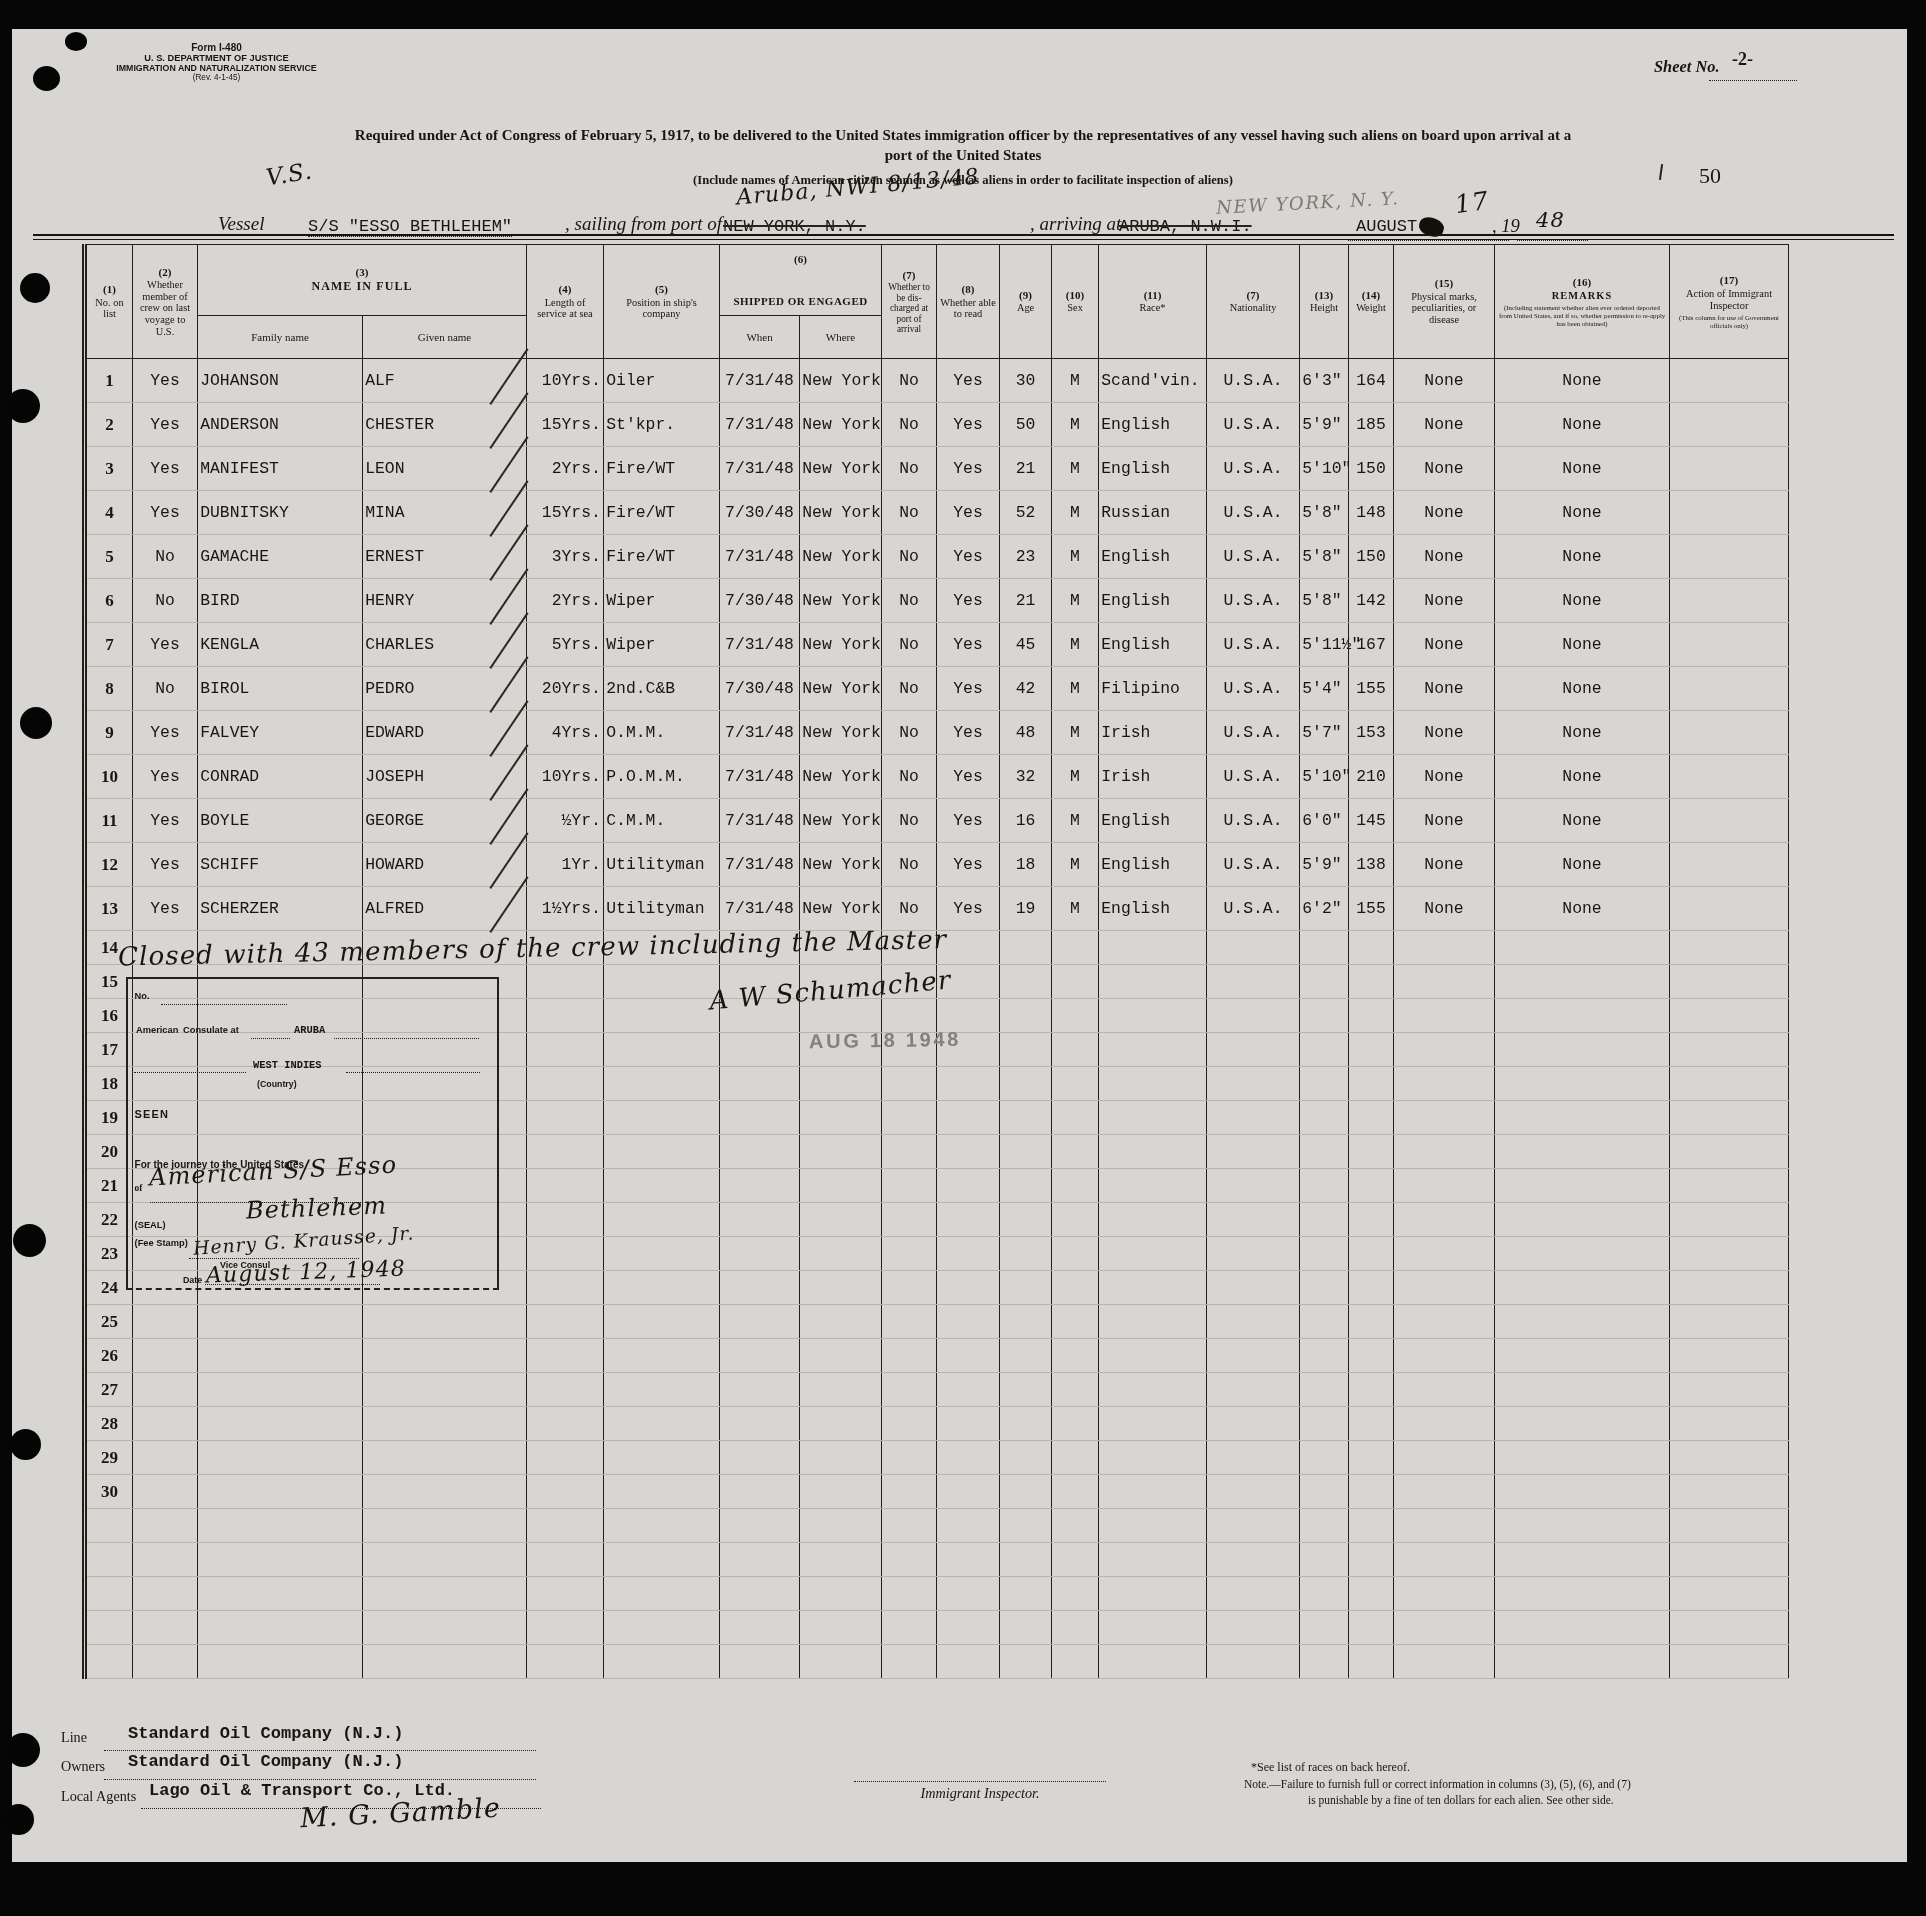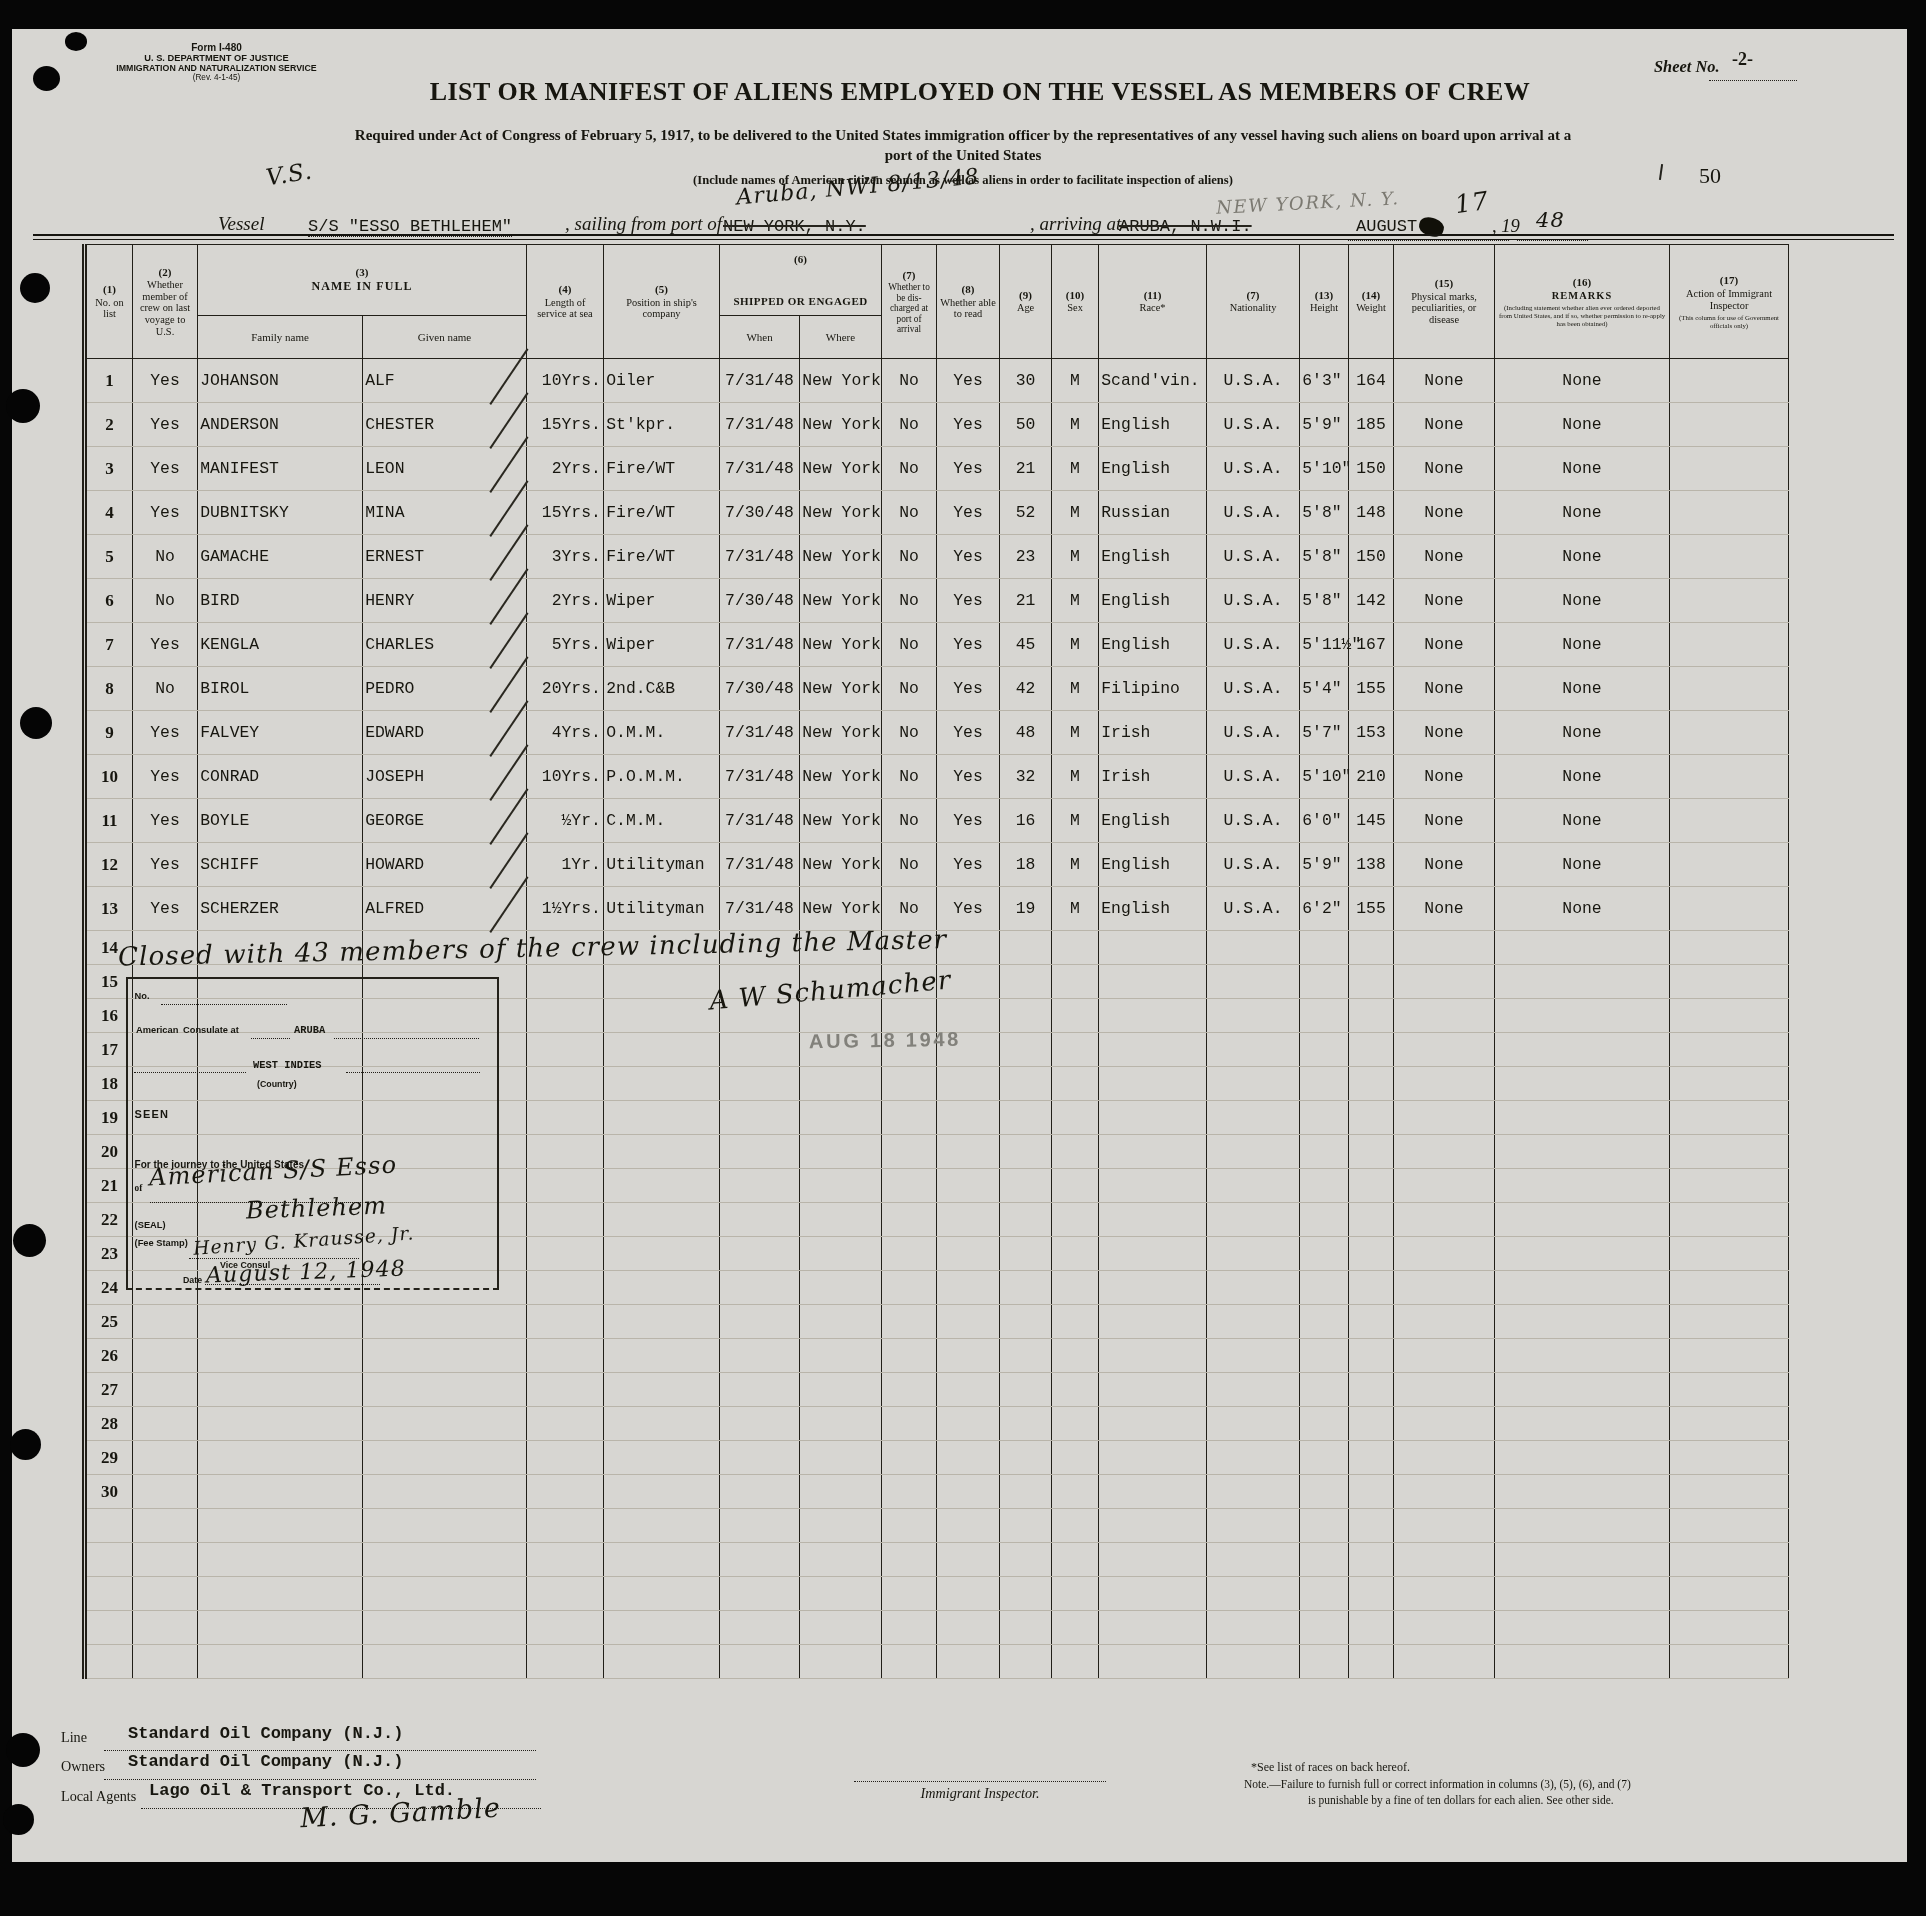--- a/index.html
+++ b/index.html
@@ -67,21 +67,20 @@
     <div style="font-size:10px;">Form I-480</div>
     <div style="font-size:9.3px;">U. S. DEPARTMENT OF JUSTICE</div>
     <div style="font-size:8.8px;">IMMIGRATION AND NATURALIZATION SERVICE</div>
     <div style="font-size:8.2px;font-weight:normal;">(Rev. 4-1-45)</div>
   </div>
 
   <div class="abs" style="left:1654px;top:57px;font-style:italic;font-size:16.4px;font-weight:bold;">Sheet No.</div>
   <div class="abs" style="left:1732px;top:49px;font-size:18px;font-weight:bold;">-2-</div>
   <div class="abs dotline" style="left:1709px;top:79px;width:88px;"></div>
 
-  <div class="abs center" style="left:307px;top:77px;width:1346px;font-size:26px;font-weight:bold;letter-spacing:0.5px;">LIST OR MANIFEST OF ALIENS EMPLOYED ON THE VESSEL AS MEMBERS OF CREW</div>
 
   <div class="abs center" style="left:109px;top:127px;width:1708px;font-size:15px;font-weight:bold;">Required under Act of Congress of February 5, 1917, to be delivered to the United States immigration officer by the representatives of any vessel having such aliens on board upon arrival at a</div>
   <div class="abs center" style="left:109px;top:147px;width:1708px;font-size:15px;font-weight:bold;">port of the United States</div>
   <div class="abs center" style="left:109px;top:173px;width:1708px;font-size:12.6px;font-weight:bold;">(Include names of American citizen seamen as well as aliens in order to facilitate inspection of aliens)</div>
 
   <div class="abs" style="left:1699px;top:163px;font-size:22px;">50</div>
   <div class="abs" style="left:1660px;top:164px;width:2.2px;height:16.4px;background:#23221c;transform:rotate(8deg);"></div>
 
   <div class="abs script" style="left:266px;top:161px;font-size:23px;transform:rotate(-9deg);">V.S.</div>
 

